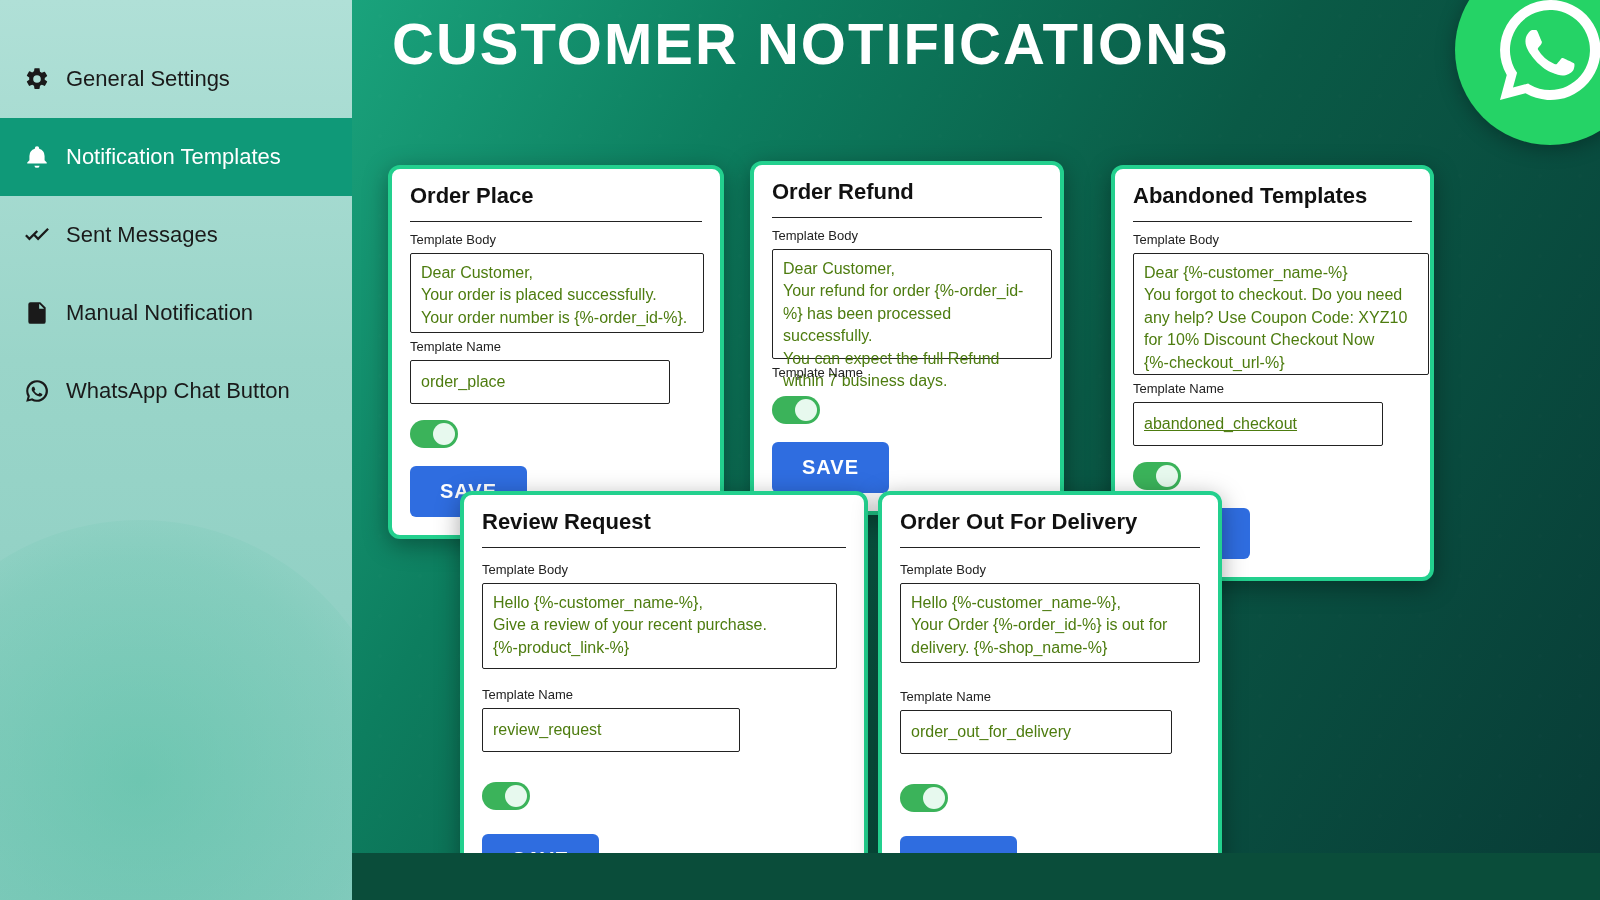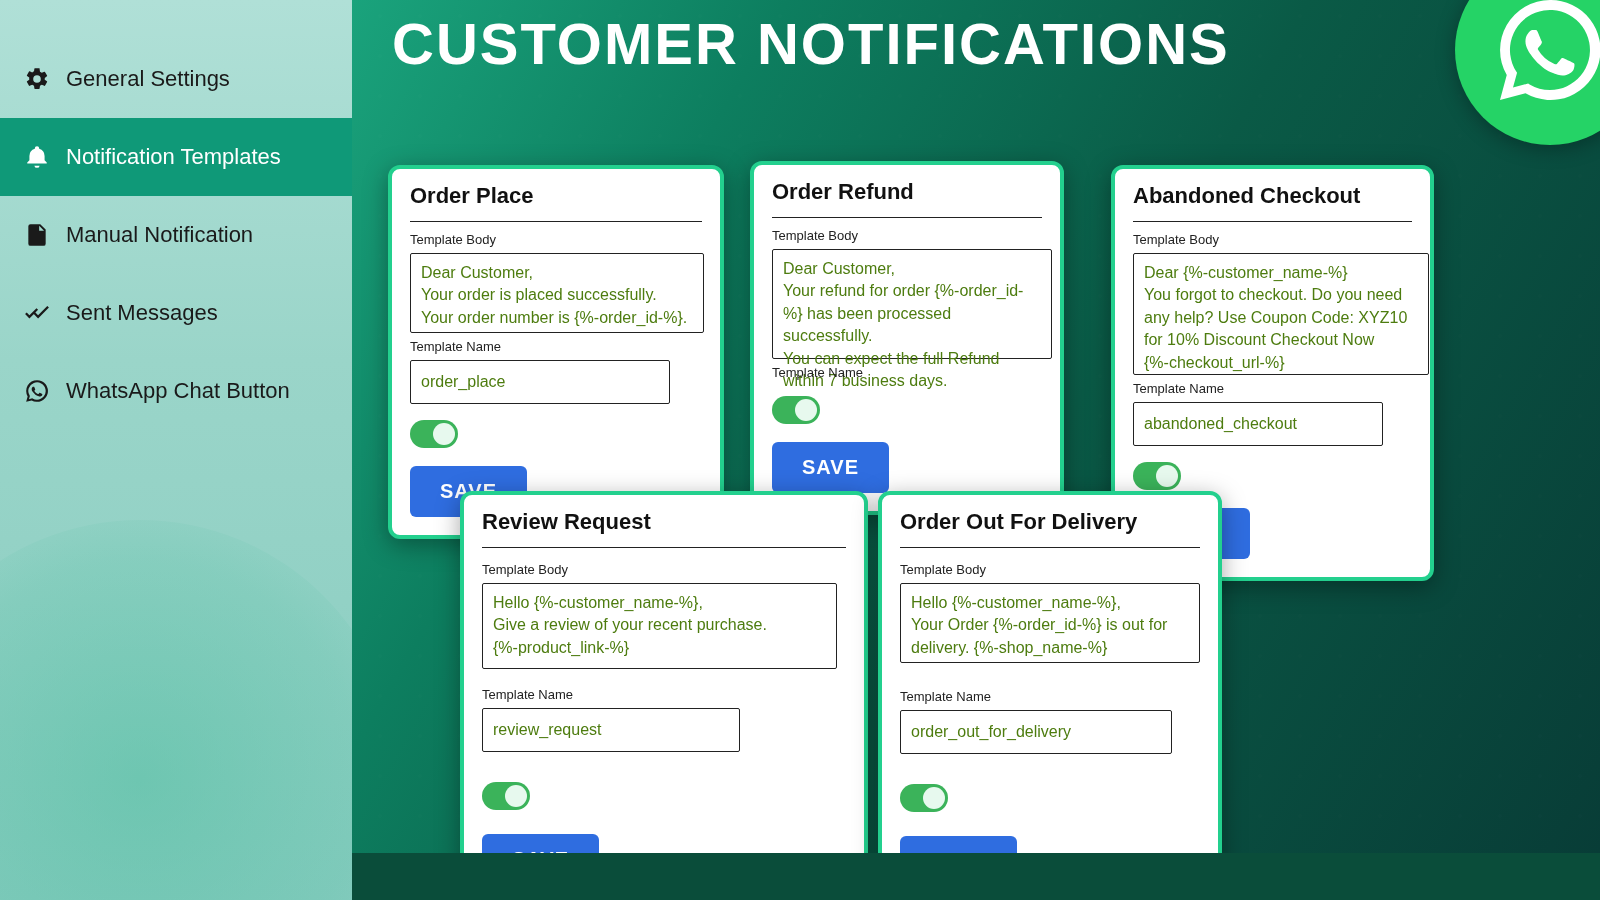--- a/index.html
+++ b/index.html
@@ -140,21 +140,21 @@
   #card-order-out          { left: 526px; top: 408px; width: 344px; z-index: 3; }
 
   #card-order-place        .textbox.body { width: 294px; height: 80px; }
   #card-order-refund       .textbox.body { width: 280px; height: 110px; }
   #card-abandoned-checkout .textbox.body { width: 296px; height: 122px; }
   #card-review-request     .textbox.body { width: 355px; height: 86px;  }
   #card-order-out          .textbox.body { width: 300px; height: 80px; }
 
   #card-order-place        .textbox.name { width: 260px; }
   #card-order-refund       .textbox.name { width: 250px; }
-  #card-abandoned-checkout .textbox.name { width: 250px; }
+  #card-abandoned-checkout .textbox.name { width: 250px; text-decoration: underline; }
   #card-review-request     .textbox.name { width: 258px; }
   #card-order-out          .textbox.name { width: 272px; }
 
   #card-abandoned-checkout .save-btn { position: relative; z-index: 0; }
 </style>
 </head>
 <body>
 
 <aside class="sidebar">
   <div class="sidebar-deco"></div>
@@ -174,33 +174,33 @@
         <svg viewBox="0 0 24 24">
             <path d="M12 2a2 2 0 0 0-2 2v.29A7 7 0 0 0 5 11v4l-2 2v1h18v-1l-2-2v-4a7 7 0 0 0-5-6.71V4a2 2 0 0 0-2-2zm0 20a2.5 2.5 0 0 0 2.45-2h-4.9A2.5 2.5 0 0 0 12 22z"></path>
           </svg>
       </span>
       <span>Notification Templates</span>
     </div>
 
     <div class="nav-item">
       <span class="nav-icon">
         <svg viewBox="0 0 24 24">
+            <path d="M1 13l4 4L13 9l-1.5-1.5L5 14 2.5 11.5 1 13zm8 0l4 4 10-10-1.5-1.5L13 14l-2.5-2.5L9 13z"></path>
+          </svg>
+      </span>
+      <span>Sent Messages</span>
+    </div>
+
+    <div class="nav-item">
+      <span class="nav-icon">
+        <svg viewBox="0 0 24 24">
             <path d="M6 2h9l5 5v13a2 2 0 0 1-2 2H6a2 2 0 0 1-2-2V4a2 2 0 0 1 2-2zm8 1.5V8h4.5L14 3.5zM7 11h10v1.5H7V11zm0 3.5h10V16H7v-1.5zm0 3.5h7v1.5H7V18z"></path>
           </svg>
       </span>
       <span>Manual Notification</span>
-    </div>
-
-    <div class="nav-item">
-      <span class="nav-icon">
-        <svg viewBox="0 0 24 24">
-            <path d="M1 13l4 4L13 9l-1.5-1.5L5 14 2.5 11.5 1 13zm8 0l4 4 10-10-1.5-1.5L13 14l-2.5-2.5L9 13z"></path>
-          </svg>
-      </span>
-      <span>Sent Messages</span>
     </div>
 
     <div class="nav-item">
       <span class="nav-icon">
         <svg viewBox="0 0 24 24">
             <path d="M12 2a10 10 0 0 0-8.65 15L2 22l5.1-1.34A10 10 0 1 0 12 2zm0 18a8 8 0 0 1-4.08-1.12l-.29-.17-3.03.8.81-2.95-.19-.3A8 8 0 1 1 12 20zm4.36-5.55c-.24-.12-1.43-.7-1.65-.78-.22-.08-.38-.12-.54.12-.16.24-.62.78-.76.94-.14.16-.28.18-.52.06a6.55 6.55 0 0 1-1.93-1.19 7.25 7.25 0 0 1-1.34-1.66c-.14-.24 0-.37.11-.49.11-.11.24-.28.36-.42.12-.14.16-.24.24-.4.08-.16.04-.3-.02-.42-.06-.12-.54-1.3-.74-1.78-.2-.47-.4-.4-.54-.41h-.46c-.16 0-.42.06-.64.3s-.84.82-.84 2 .86 2.32.98 2.48c.12.16 1.7 2.6 4.12 3.64.58.25 1.03.4 1.38.51.58.19 1.1.16 1.52.1.46-.07 1.43-.58 1.63-1.15.2-.57.2-1.05.14-1.15-.06-.1-.22-.16-.46-.28z"></path>
           </svg>
       </span>
       <span>WhatsApp Chat Button</span>
     </div>
@@ -237,21 +237,21 @@
       <div class="field-label">Template Body</div>
       <div class="textbox body">Dear Customer,
 Your refund for order {%-order_id-%} has been processed successfully.
 You can expect the full Refund within 7 business days.</div>
       <div class="field-label">Template Name</div>
       <div class="toggle"></div>
       <button class="save-btn">SAVE</button>
     </section>
 
     <section id="card-abandoned-checkout" class="card">
-      <div class="card-title">Abandoned Checkout</div>
+      <div class="card-title">Abandoned Templates</div>
       <div class="field-label">Template Body</div>
       <div class="textbox body">Dear {%-customer_name-%}
 You forgot to checkout. Do you need any help? Use Coupon Code: XYZ10 for 10% Discount Checkout Now
 {%-checkout_url-%}</div>
       <div class="field-label">Template Name</div>
       <div class="textbox name">abandoned_checkout</div>
       <div class="toggle"></div>
       <button class="save-btn">SAVE</button>
     </section>
 

